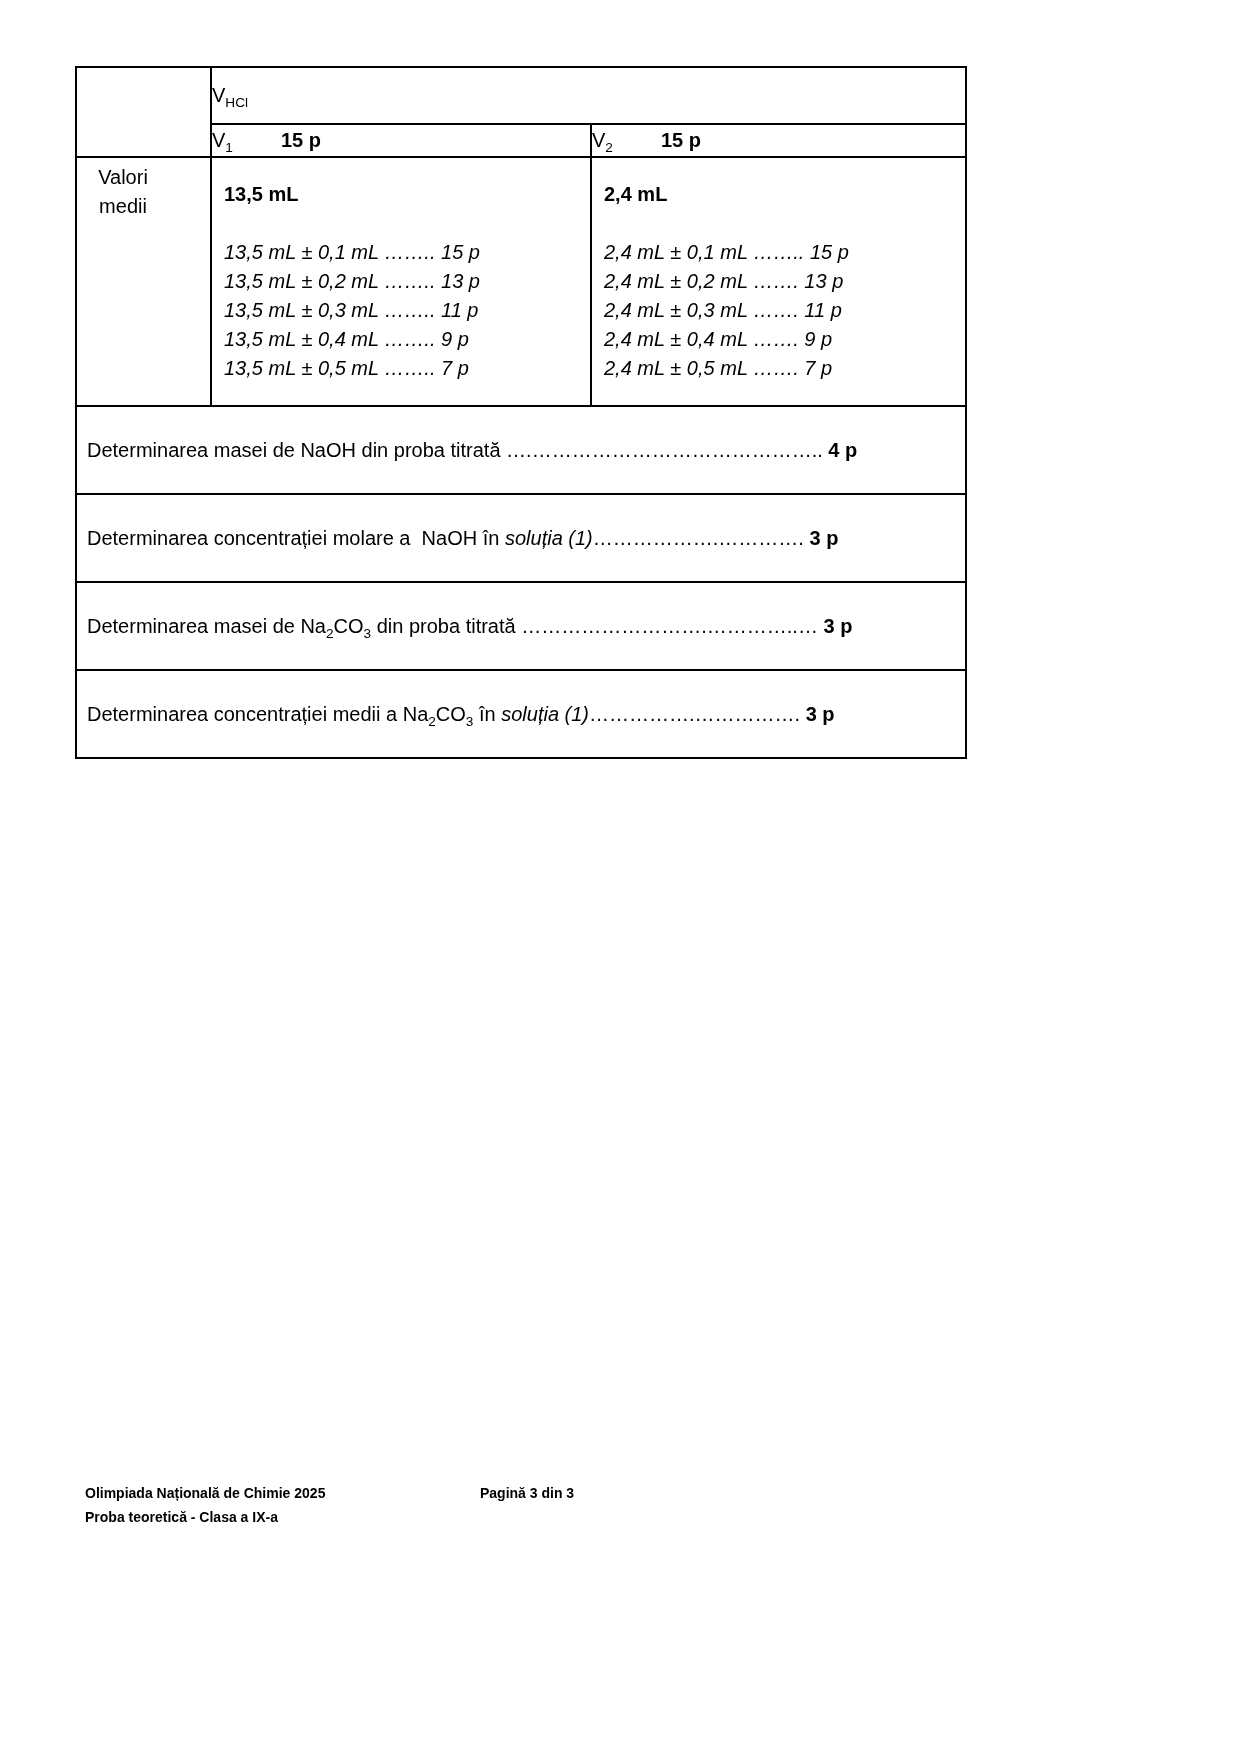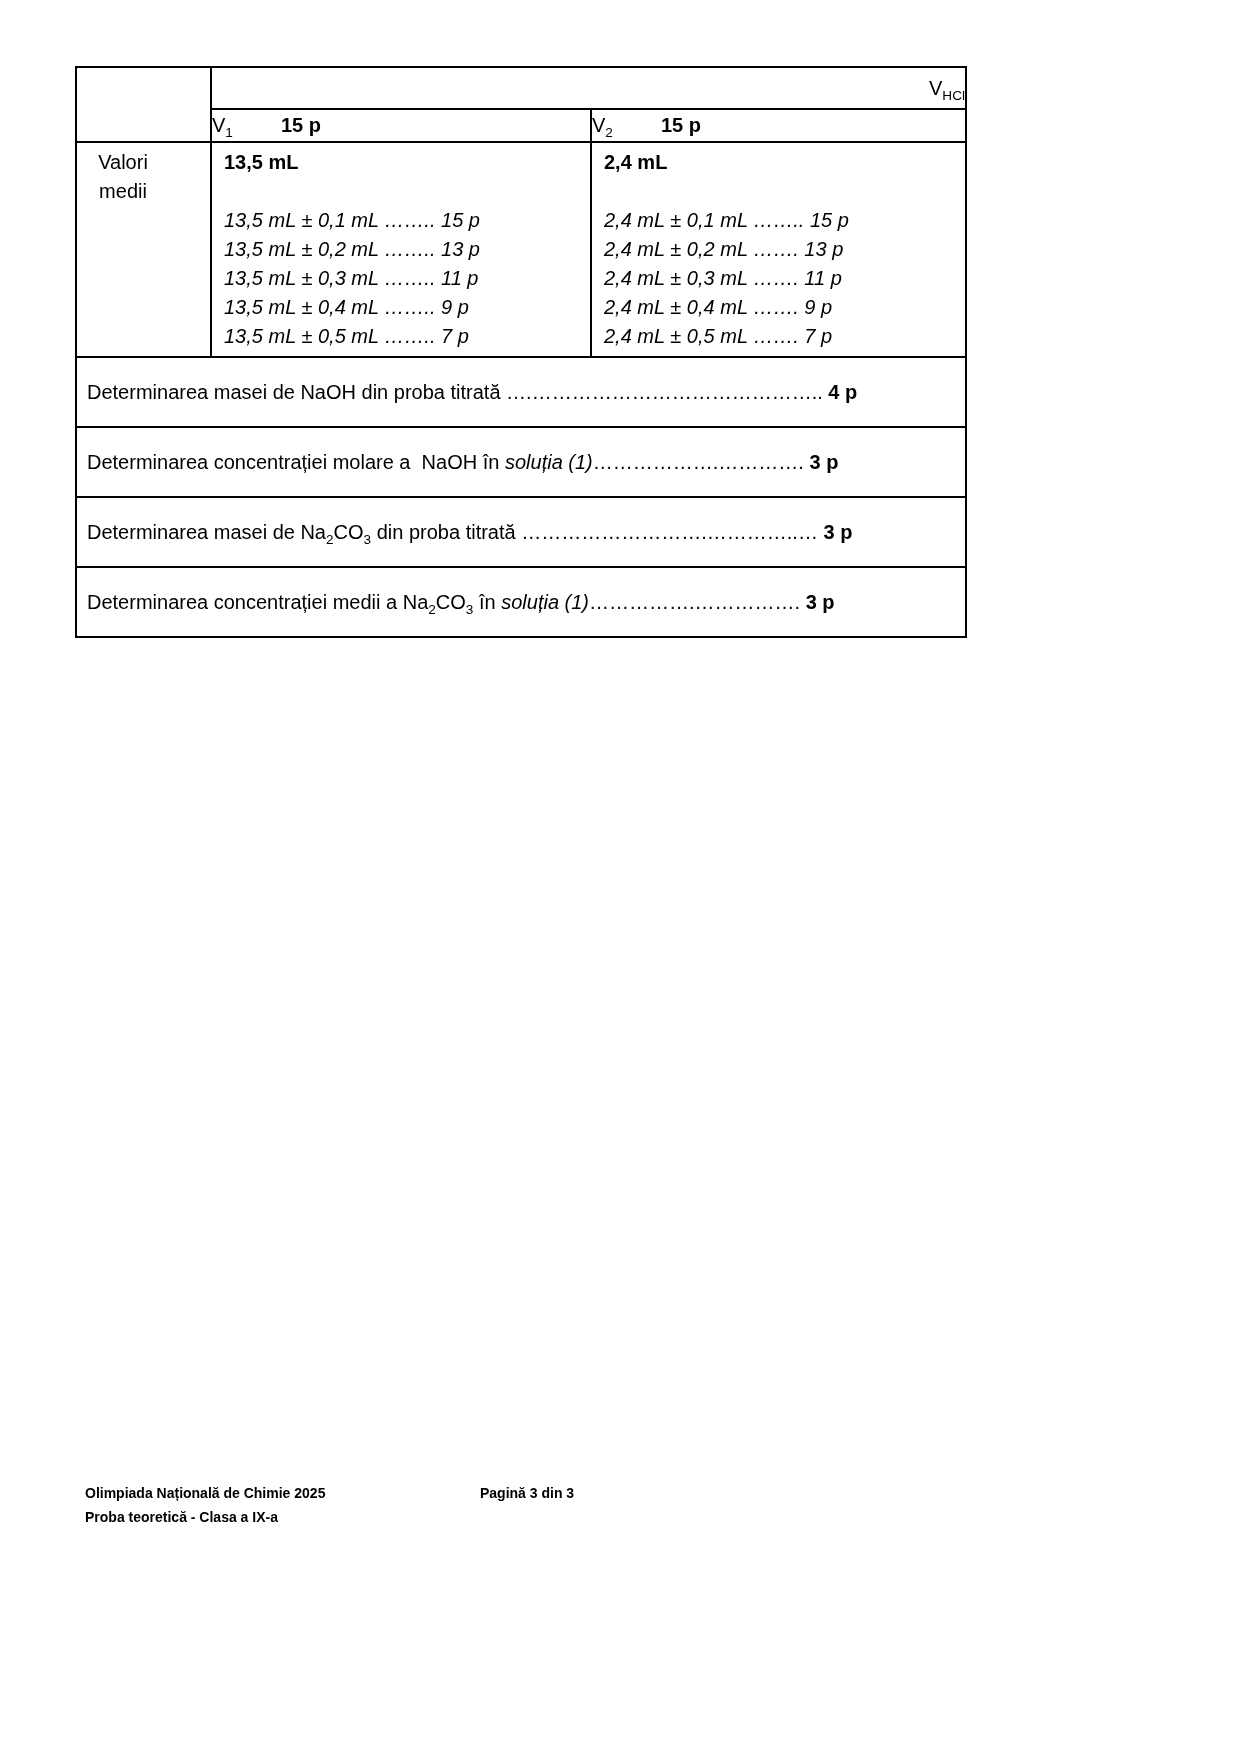--- a/index.html
+++ b/index.html
@@ -22,37 +22,37 @@
     width: 890px;
     border-collapse: collapse;
     table-layout: fixed;
   }
   .rubric-table td {
     border: 2px solid #000000;
     padding: 0;
     vertical-align: top;
   }
   .main-header-cell {
-    height: 42px;
-    text-align: right;
+    height: 57px;
+    text-align: left;
     vertical-align: middle !important;
   }
   .col-header-cell {
     height: 33px;
     vertical-align: middle !important;
   }
   .col-header-cell .pts { font-weight: bold; margin-left: 48px; }
   .label-cell { padding: 5px 10px !important; text-align: center; }
   .row-label { width: 72px; line-height: 29px; }
-  .value-cell { padding: 5px 12px !important; }
+  .value-cell { padding: 22px 12px !important; }
   .mean { font-weight: bold; line-height: 29px; }
   .spacer { height: 29px; }
   .tol-line { line-height: 29px; white-space: pre; font-style: italic; }
   .criteria-cell {
-    height: 70px;
+    height: 88px;
     vertical-align: middle !important;
     padding: 0 10px !important;
   }
   .criteria-text { white-space: pre-wrap; line-height: 26px; }
   .b { font-weight: bold; }
   .i { font-style: italic; }
   sub { font-size: 0.68em; line-height: 0; }
   .footer {
     position: absolute;
     left: 85px;

